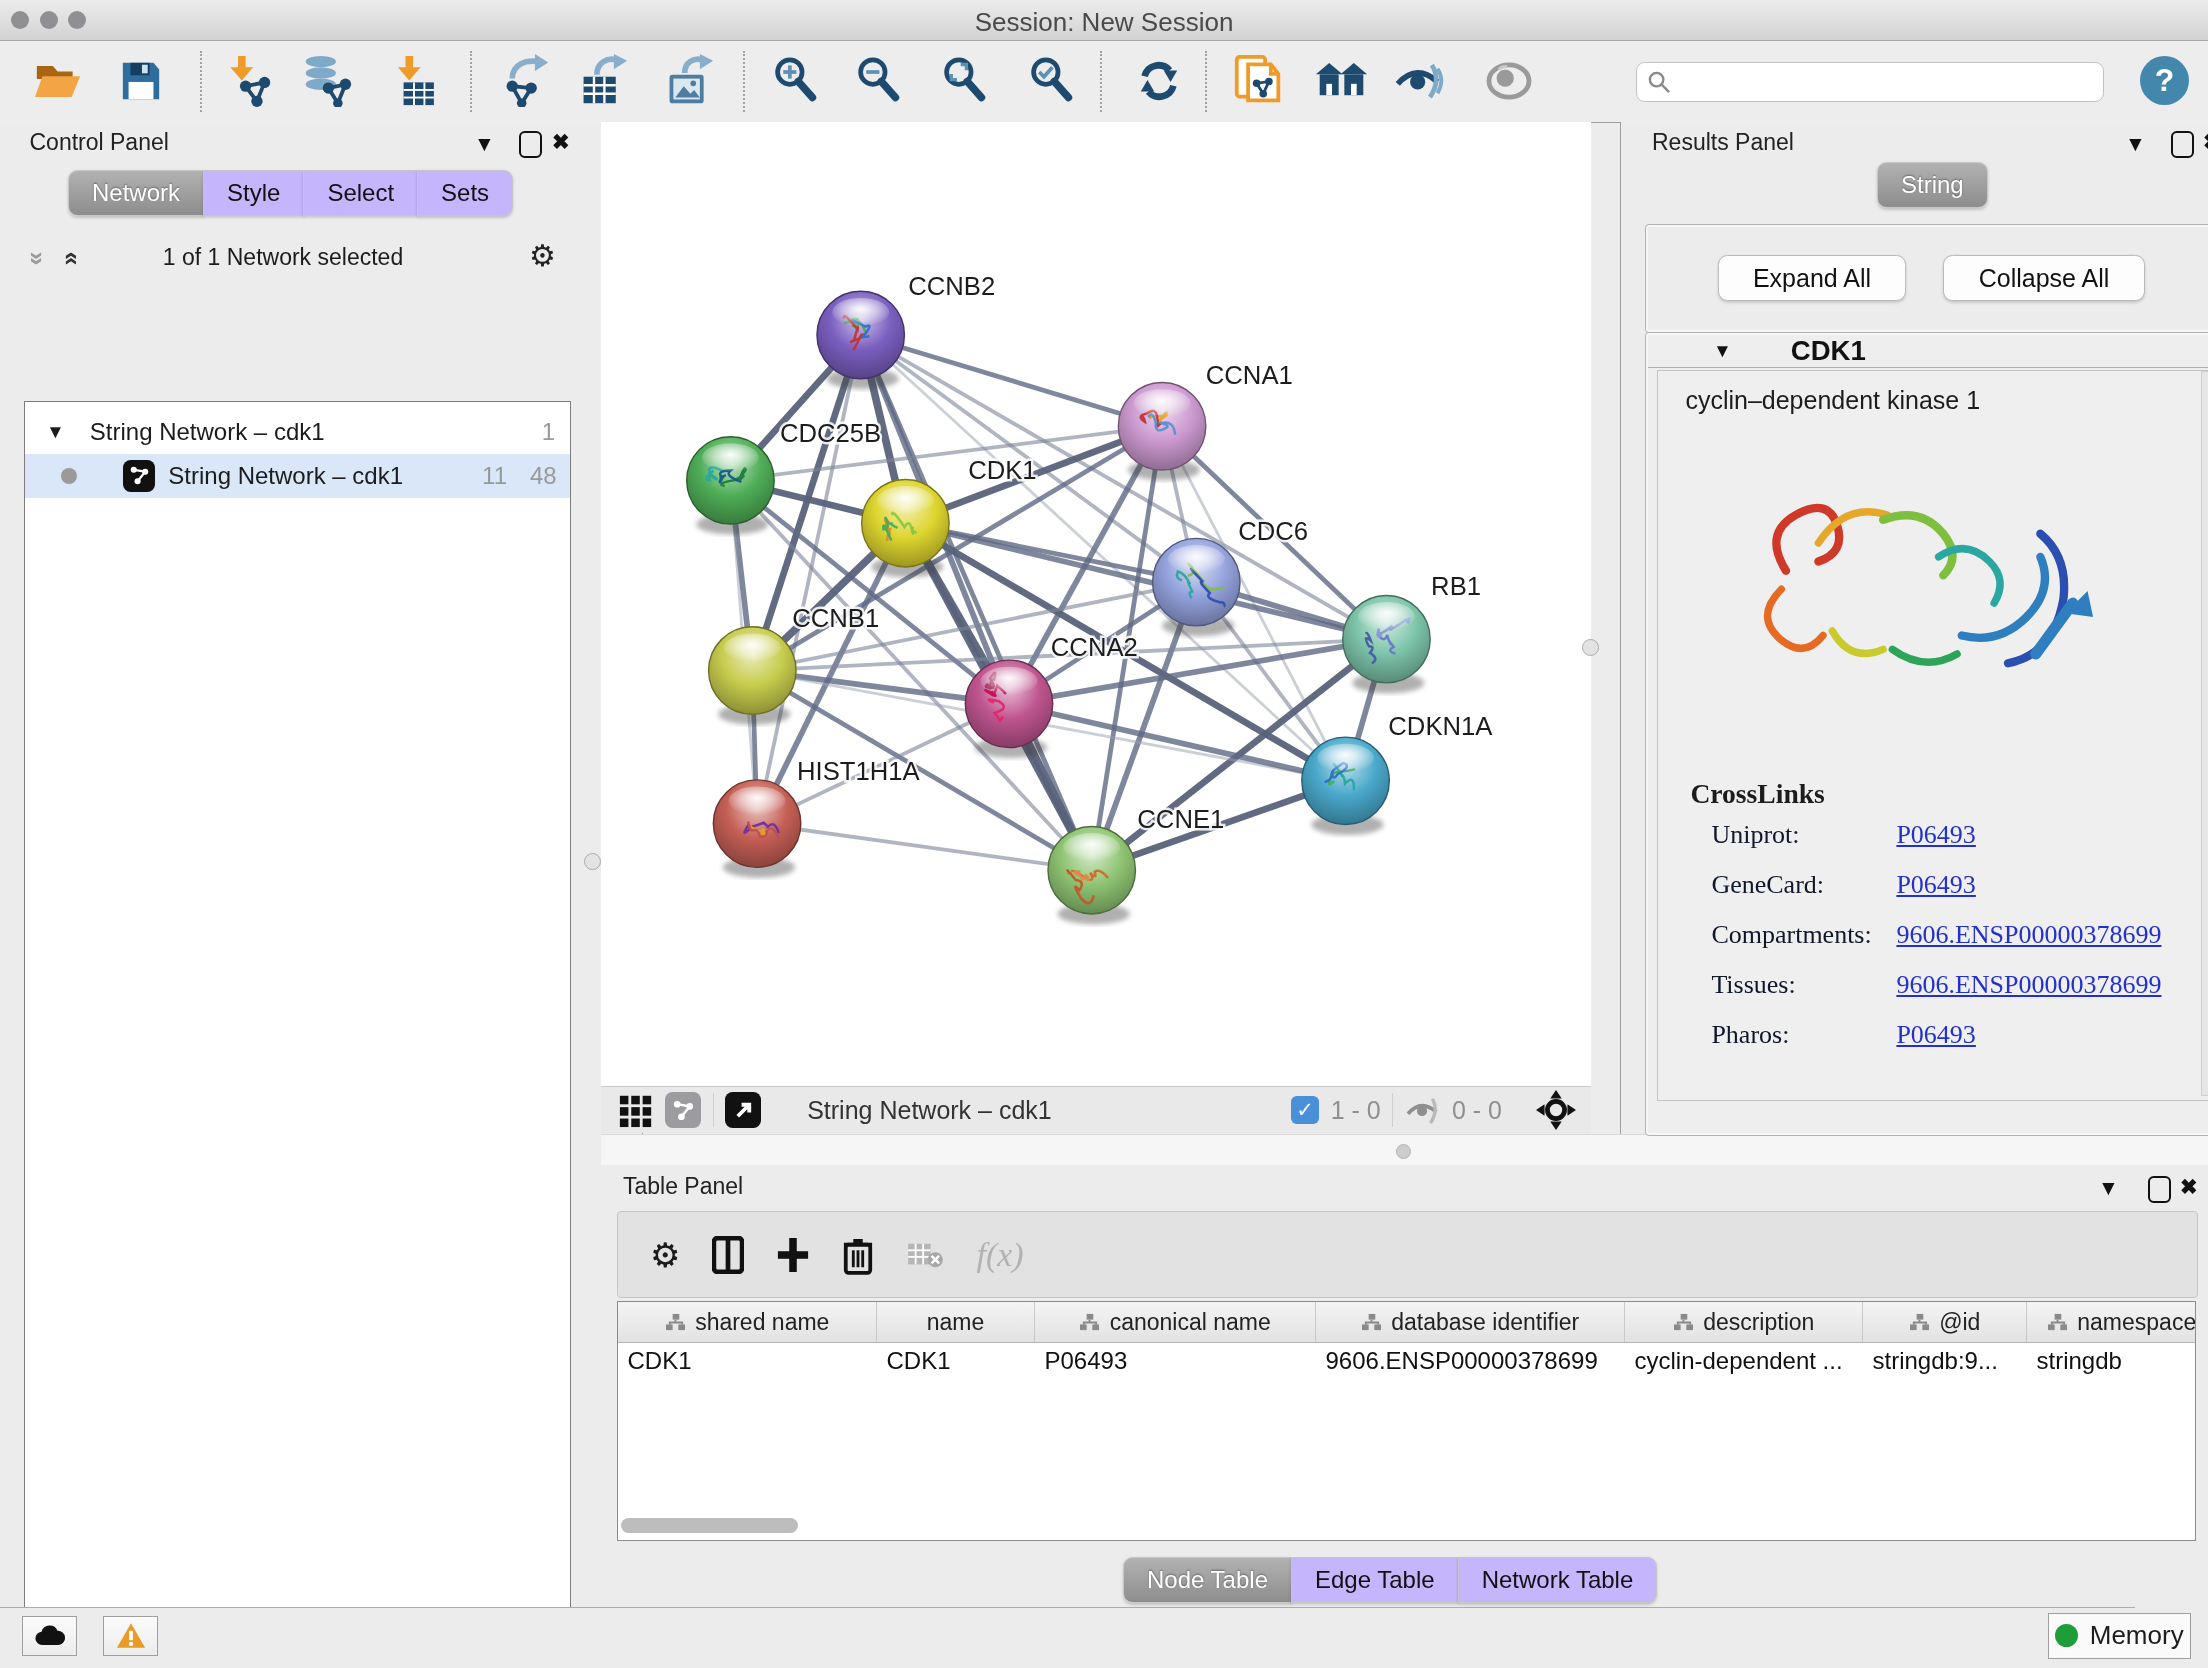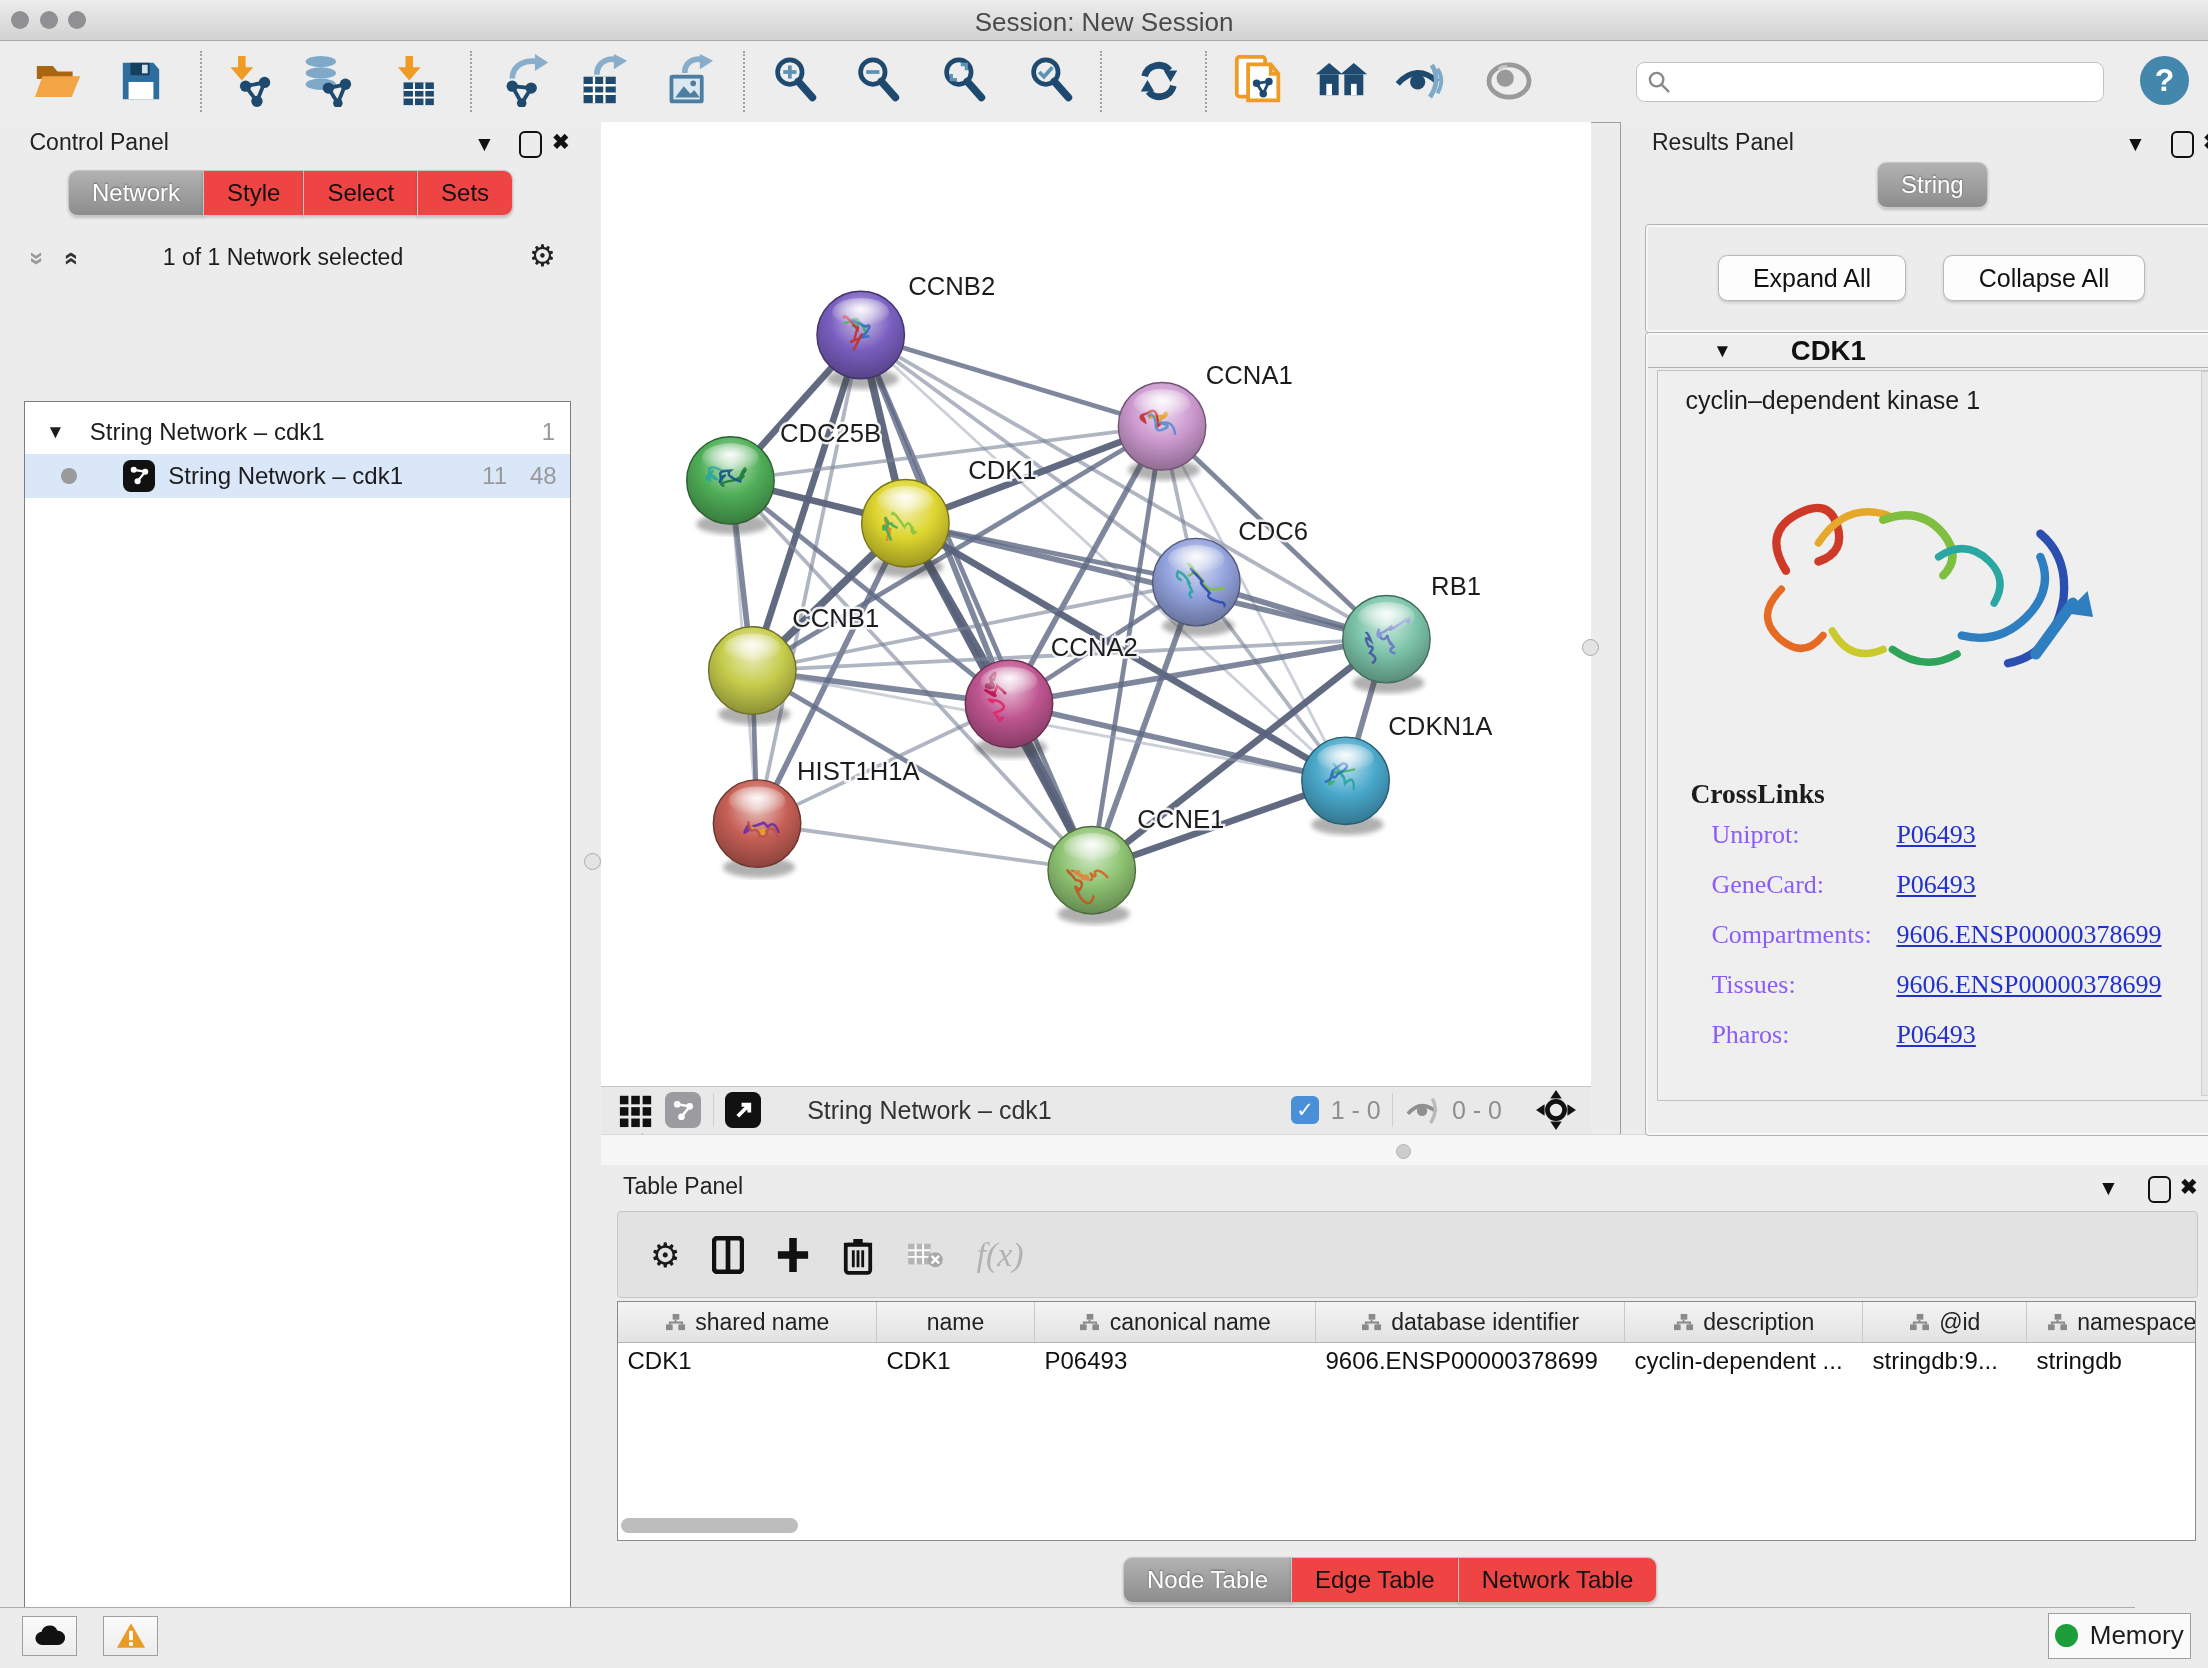--- a/index.html
+++ b/index.html
@@ -18,21 +18,21 @@
   .searchbox{left:1636px;top:21px;width:468px;height:40px;background:#fff;border:1.9px solid #c2c2c2;
     border-radius:8.6px;display:flex;align-items:center;padding-left:9.5px;box-sizing:border-box;}
   .helpbtn{left:2140px;top:15px;width:49px;height:49px;border-radius:50%;background:#4487ac;color:#fff;
     font-size:32px;font-weight:bold;display:flex;align-items:center;justify-content:center;}
   
   .ptitle{font-size:23px;color:#222;}
   .pico{font-size:21px;color:#111;}
   .floatico{width:19px;height:23px;border:2.9px solid #111;border-radius:5.7px;display:inline-block;}
   
   .segwrap{display:flex;}
-  .seg{height:44px;line-height:44px;padding:0 23px;font-size:24px;background:#ef4444;color:#111;
+  .seg{height:44px;line-height:44px;padding:0 23px;font-size:24px;background:#c4b5fd;color:#111;
        border:1px solid #c6c6c6;margin-left:-1px;box-shadow:0 1.9px 2.9px rgba(0,0,0,.18);}
   .seg:first-child{border-radius:9.5px 0 0 9.5px;}
   .seg:last-child{border-radius:0 9.5px 9.5px 0;}
   .seg.sel{background:linear-gradient(#b2b2b2,#8d8d8d);color:#fff;text-shadow:0 -1px 1.9px rgba(0,0,0,.4);}
   .seg.lone{border-radius:9.5px;}
   
   .cpanel{left:0;top:122px;width:643px;height:1480px;background:#ececec;border-right:1.9px solid #9e9e9e;box-sizing:border-box;}
   .treebox{left:24px;top:279px;width:547px;height:1308px;background:#fff;border:1.9px solid #7d7d7d;box-sizing:border-box;}
   .trow{position:relative;width:100%;height:44px;display:flex;align-items:center;font-size:24px;}
   .trow .cnt{color:#999;}
@@ -51,21 +51,21 @@
   .handle{width:15px;height:15px;border-radius:50%;background:#e3e3e3;border:1.9px solid #ababab;}
   
   .rpanel{left:1593px;top:122px;width:615px;height:1012px;background:#ececec;border-left:1.9px solid #9e9e9e;box-sizing:border-box;margin-left:27px;}
   .groupbox{border:1.9px solid #b2b2b2;border-radius:3.8px;background:#ececec;box-shadow:inset 0 0 0 1.9px #f7f7f7;}
   .rbtn{height:44px;background:#fdfdfd;border:1px solid #b9b9b9;border-radius:9.5px;font-size:25px;color:#111;
         display:flex;align-items:center;justify-content:center;box-shadow:0 1.9px 2.9px rgba(0,0,0,.15);}
   .gene-head{border-bottom:1.9px solid #b0b0b0;display:flex;align-items:center;font-size:27.6px;font-weight:bold;color:#111;}
   .descpanel{background:#efefef;border:1px solid #c3c3c3;}
   .serif{font-family:"Liberation Serif",serif;}
   .xlrow{display:flex;font-size:26px;height:50px;align-items:center;}
-  .xlrow .xl-label{width:185px;color:#8b5cf6;}
+  .xlrow .xl-label{width:185px;color:#0f172a;}
   .xlrow a{color:#2230cc;text-decoration:underline;}
   
   .tpanel{left:601px;top:1165px;width:1607px;height:442px;background:#ececec;}
   .ttoolbar{left:16px;top:46px;width:1579px;height:85px;background:#e2e2e2;border:1px solid #c6c6c6;border-radius:3.8px;
             display:flex;align-items:center;}
   .tico{margin-left:32px;display:flex;align-items:center;justify-content:center;}
   .tablebox{left:16px;top:136px;width:1579px;height:240px;background:#fff;border:1.9px solid #8b8b8b;box-sizing:border-box;overflow:hidden;}
   .thead{display:flex;height:40px;background:linear-gradient(#f4f4f4,#e2e2e2);border-bottom:1.9px solid #b5b5b5;}
   .th{display:flex;align-items:center;justify-content:center;font-size:23px;color:#222;border-right:1px solid #c9c9c9;box-sizing:border-box;gap:9.5px;}
   .tr{display:flex;height:36px;}

